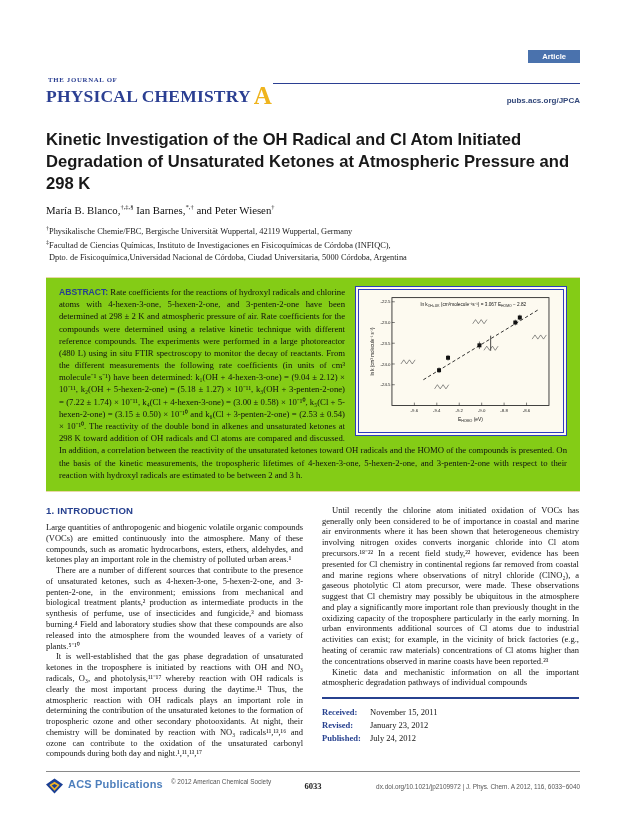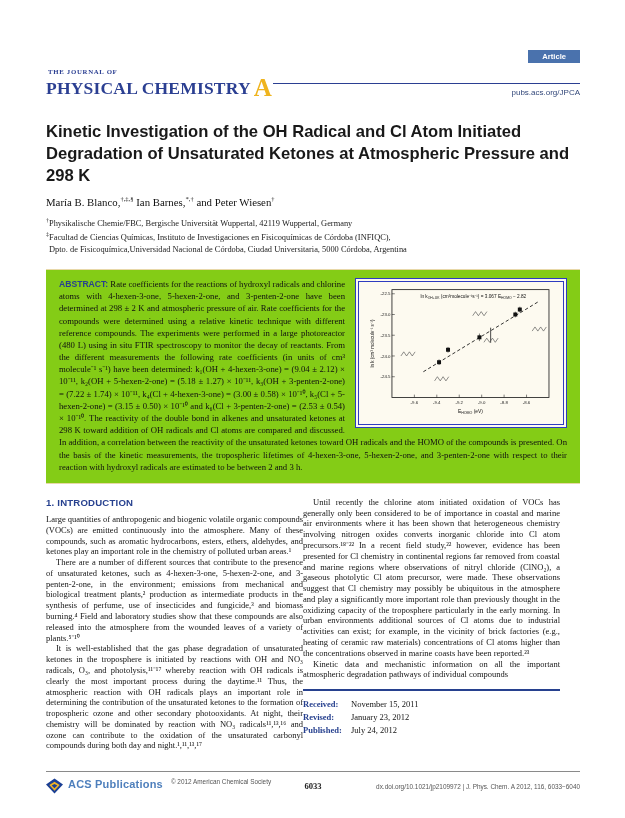--- a/index.html
+++ b/index.html
@@ -9,38 +9,38 @@
 
   
   .masthead{display:flex;align-items:flex-end}
   .logo-block{line-height:1;flex:0 0 auto}
   .j1{font-size:6.8px;font-weight:bold;color:#2b3f92;letter-spacing:.7px;margin:0 0 2px 2px}
   .j2{font-size:17.5px;font-weight:bold;color:#2b3f92;letter-spacing:.2px;display:flex;align-items:flex-end;line-height:1}
   .jA{color:#efb41e;font-size:25px;line-height:.78;margin-left:3px;font-weight:bold}
   .mast-right{flex:1;display:flex;flex-direction:column;align-items:flex-end;margin-left:1px}
   .badge{background:#4a72ad;color:#fff;font-family:"Liberation Sans",sans-serif;font-size:7.6px;font-weight:bold;padding:2px 14px;border-radius:0;margin-bottom:20px}
   .mast-rule{width:100%;height:1.4px;background:#2b3f92}
-  .site{font-family:"Liberation Sans",sans-serif;font-size:8px;font-weight:normal;color:#33487a;margin-top:4px;text-decoration:none}
+  .site{font-family:"Liberation Sans",sans-serif;font-size:8px;font-weight:bold;color:#33487a;margin-top:12px;text-decoration:none}
 
   
   .title{margin-top:24px;font-family:"Liberation Sans",sans-serif;font-size:16.6px;font-weight:bold;color:#191919;line-height:1.3}
   .authors{margin-top:9px;font-size:10.8px;color:#111}
   .authors sup{font-size:6.6px}
   .affils{margin-top:8px;font-size:8.4px;line-height:1.5;color:#1c1c1c}
   .affils sup{font-size:6px}
   .affil-cont{margin-left:3px}
 
   
   .abstract-box{display:flow-root;margin-top:12px;background:#84cc16;border-top:1.5px solid #e8d8a8;border-bottom:1.5px solid #e8d8a8;padding:8px 13px 10px;font-size:8.7px;line-height:1.4;text-align:justify;color:#101010}
   .abstract-label{color:#27418f;font-weight:bold;font-family:"Liberation Sans",sans-serif;font-size:8.6px}
   .toc-figure{float:right;width:212px;height:150px;background:#fdfaf0;border:4px double #2d3bc0;margin:0 0 3px 10px;padding:1px}
   .toc-figure svg{display:block;width:100%;height:100%}
 
   
-  .columns{display:flex;margin-top:13px}
+  .columns{display:flex;gap:19px;margin-top:13px}
   .col{width:257px;font-size:8.5px;line-height:1.27;text-align:justify;color:#141414}
   .section-heading{font-family:"Liberation Sans",sans-serif;font-size:9.6px;font-weight:bold;color:#27418f;letter-spacing:.2px;margin-bottom:5px}
   .col p{margin:0}
   .col p.ind{text-indent:10px}
 
   
   .si-rule{height:1.6px;background:#27418f;margin:9px 0 7px}
   .si-row{font-size:8.5px;margin-bottom:7px;text-align:left}
   .si-label{color:#27418f;font-weight:bold}
   .date-row{display:flex;font-size:8.5px;line-height:1.55;text-align:left}

